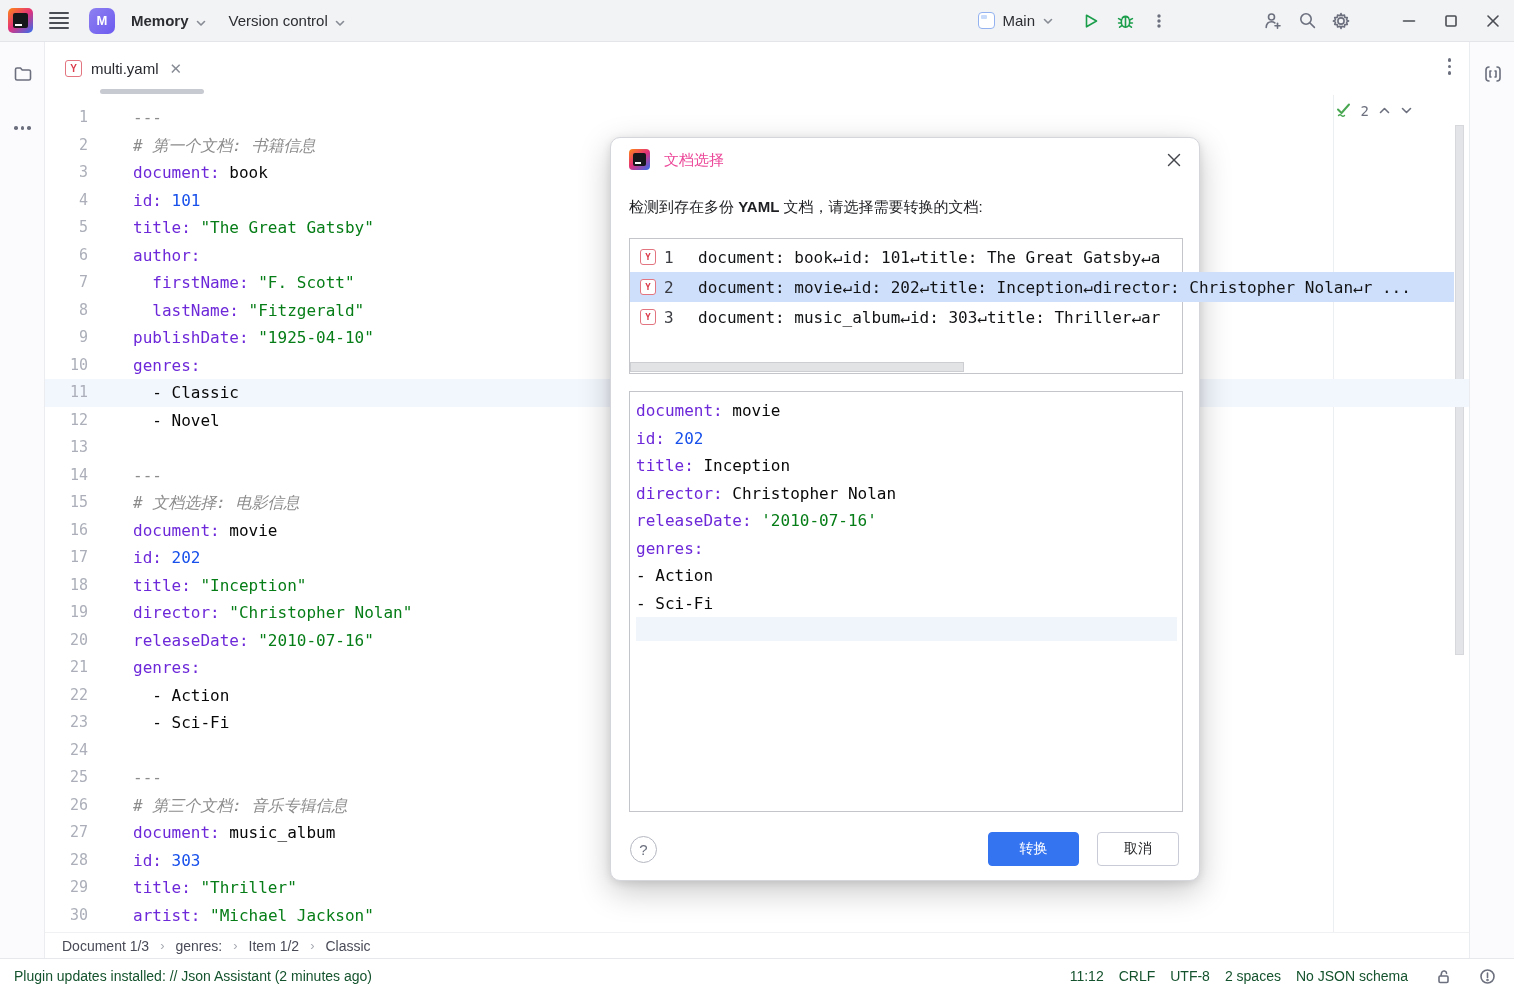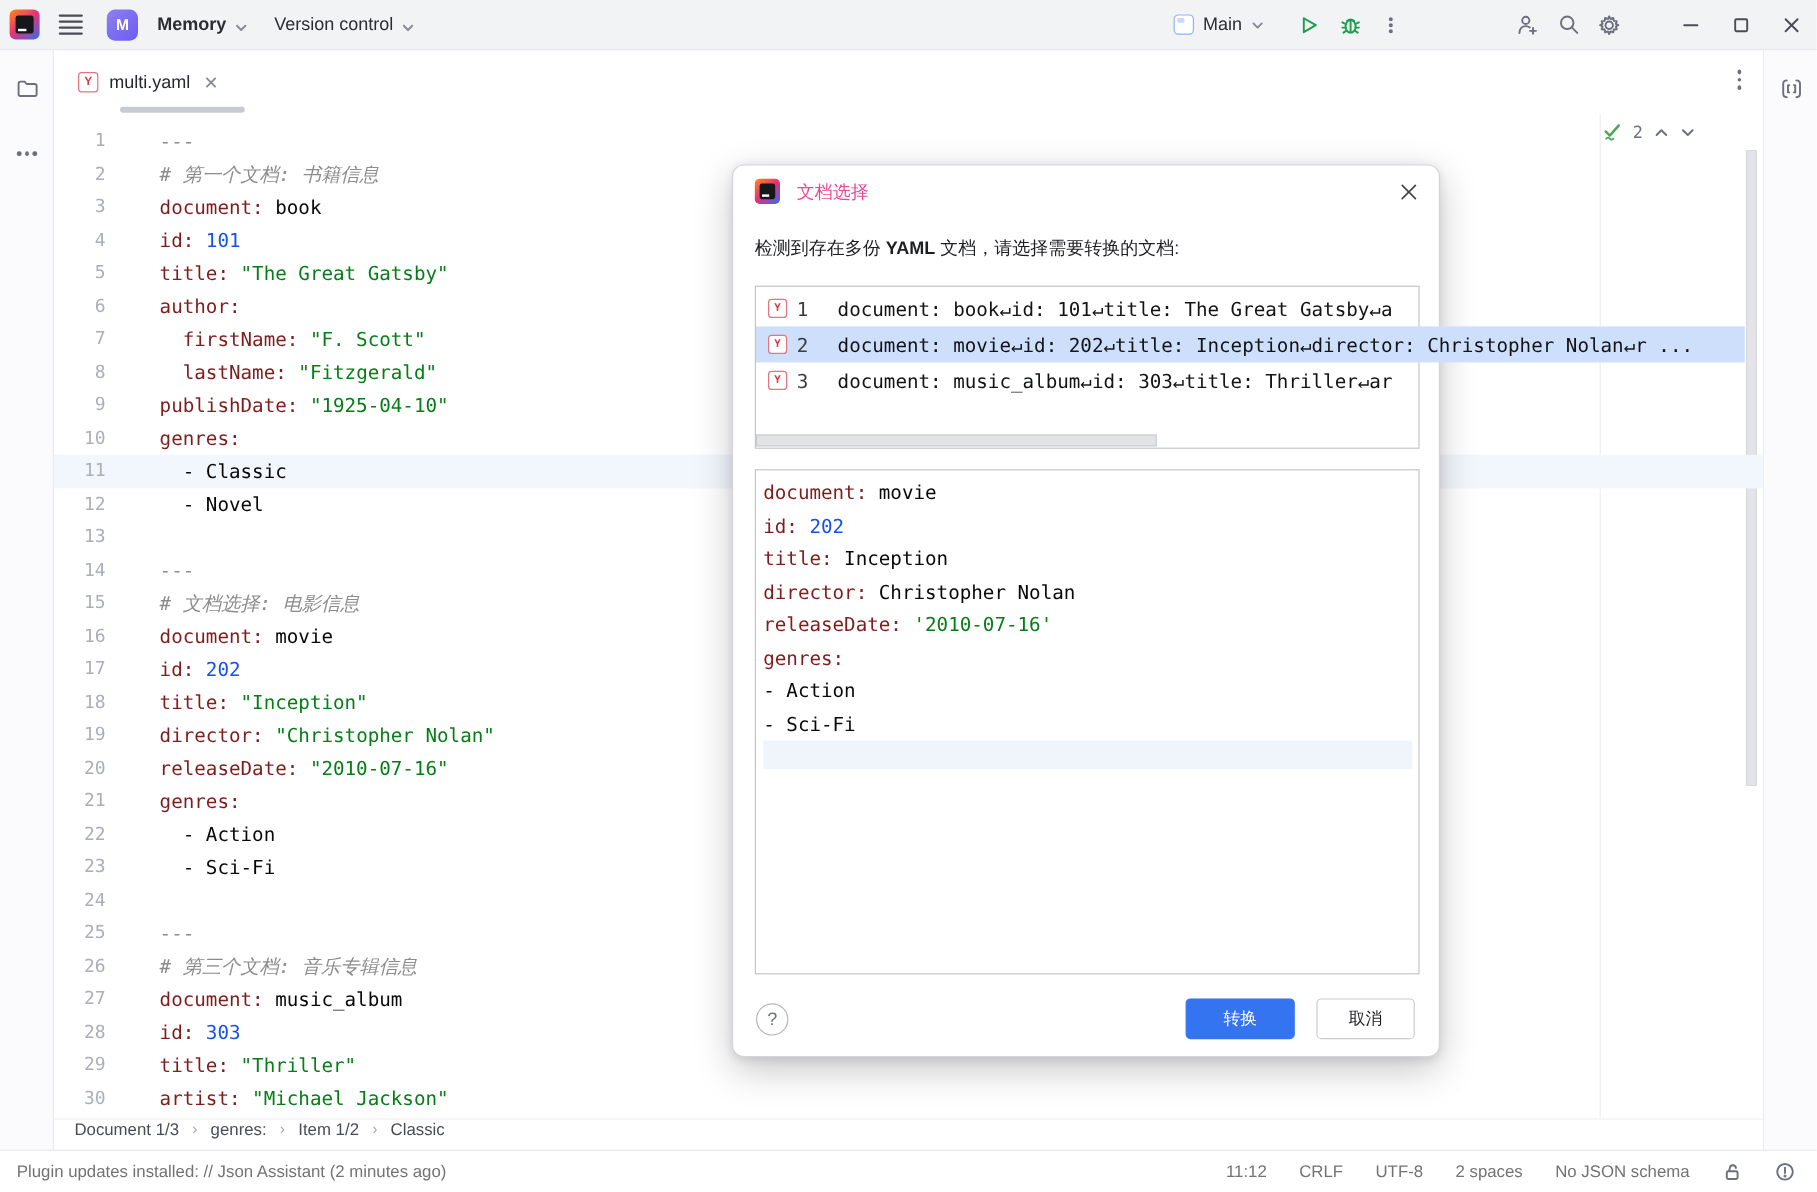--- a/index.html
+++ b/index.html
@@ -53,40 +53,40 @@
   .tabbar-kebab i { width:3.5px; height:3.5px; background:#6C707E; border-radius:50%; }
 
   
   .editor { position:absolute; top:95px; left:45px; width:1424px; height:837px; background:#fff; overflow:hidden;
             font-family:"DejaVu Sans Mono", monospace; font-size:16px; }
   .ed-lines { padding-top:9px; position:relative; z-index:1; }
   .ed-row { display:flex; height:27.5px; line-height:27.5px; }
   .ed-row.cur { background:#F2F6FD; }
   .ed-num { width:43px; text-align:right; color:#ACAFB9; font-size:15px; flex:none; cursor:pointer; }
   .ed-code { padding-left:45px; white-space:pre; color:#080808; }
-  .tk-key { color:#7f1d1d; }
+  .tk-key { color:#6d28d9; }
   .tk-plain { color:#080808; }
   .tk-string { color:#067D17; }
   .tk-number { color:#1750EB; }
   .tk-comment { color:#8C8C8C; font-style:italic; }
   .tk-meta { color:#8C8C8C; }
   .ed-guide { position:absolute; top:0; left:1288px; width:1px; height:837px; background:#EDEEF1; z-index:0; }
   .inspect { position:absolute; top:7px; right:56px; display:flex; align-items:center; gap:9px; z-index:2; }
   .inspect .cnt { font-size:14px; color:#6C707E; }
   .ed-scroll { position:absolute; top:30px; right:5px; width:9px; height:530px; background:#E3E4E7; border:1px solid #D7D8DB; z-index:0; }
 
   
   .breadcrumbs { position:absolute; top:932px; left:45px; width:1424px; height:26px; background:#fff; border-top:1px solid #F0F1F3;
-                 display:flex; gap:11px; padding-left:17px; font-size:14px; color:#494B57; }
+                 display:flex; align-items:center; gap:11px; padding-left:17px; font-size:14px; color:#494B57; }
   .bc-sep { color:#A6A9B1; font-size:13px; }
   .bc-item { cursor:pointer; }
 
   
   .statusbar { position:absolute; top:958px; left:0; width:1514px; height:35px; background:#fff; border-top:1px solid #E7E8EB;
-               display:flex; align-items:center; padding:0 18px 0 14px; font-size:14px; color:#737373; }
+               display:flex; align-items:center; padding:0 18px 0 14px; font-size:14px; color:#14532d; }
   .st-right { margin-left:auto; display:flex; align-items:center; gap:27px; }
   .st-item { cursor:pointer; }
   .st-ic { display:flex; align-items:center; cursor:pointer; }
 
   
   .dialog { position:absolute; left:610px; top:137px; width:590px; height:744px; background:#fff; border:1px solid #D4D6DC;
             border-radius:10px; box-shadow:0 10px 32px rgba(0,0,0,.22), 0 2px 8px rgba(0,0,0,.10); z-index:10; }
   .dlg-logo { position:absolute; left:18px; top:11px; width:21px; height:21px; border-radius:4px;
               background:linear-gradient(140deg,#FC801D 5%,#E4317A 48%,#2E6FF2 100%); }
   .dlg-logo .blk { position:absolute; left:4px; top:4px; width:13px; height:13px; background:#16171B; border-radius:2px; }
@@ -410,21 +410,21 @@
       <span class="bc-item">genres:</span>
       <span class="bc-sep">›</span>
       <span class="bc-item">Item 1/2</span>
       <span class="bc-sep">›</span>
       <span class="bc-item">Classic</span>
     </div>
 
   <div class="statusbar">
     <span>Plugin updates installed: // Json Assistant (2 minutes ago)</span>
     <div class="st-right">
-      <span class="st-right" style="gap:27px">
+      <span class="st-right" style="gap:15px">
           <span class="st-item">11:12</span>
           <span class="st-item">CRLF</span>
           <span class="st-item">UTF-8</span>
           <span class="st-item">2 spaces</span>
           <span class="st-item">No JSON schema</span>
         </span>
       <span class="st-ic">
         <svg class="icon" width="17" height="17" viewBox="0 0 17 17">
           <rect x="4" y="8" width="9" height="6.5" rx="1.2"></rect>
           <path d="M6.5 8 L6.5 5.5 Q6.5 3 9 3 Q11 3 11.5 4.8" transform="rotate(12 9 5.5)"></path>

